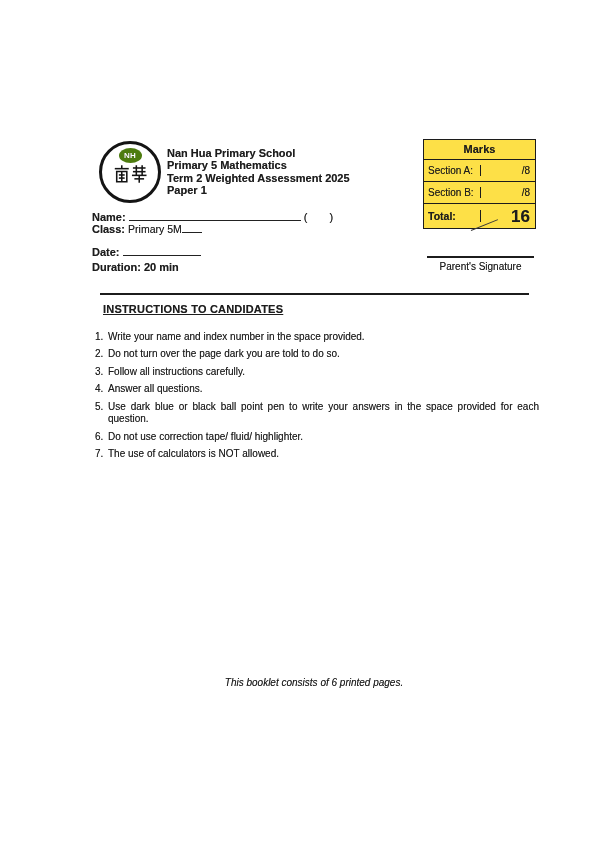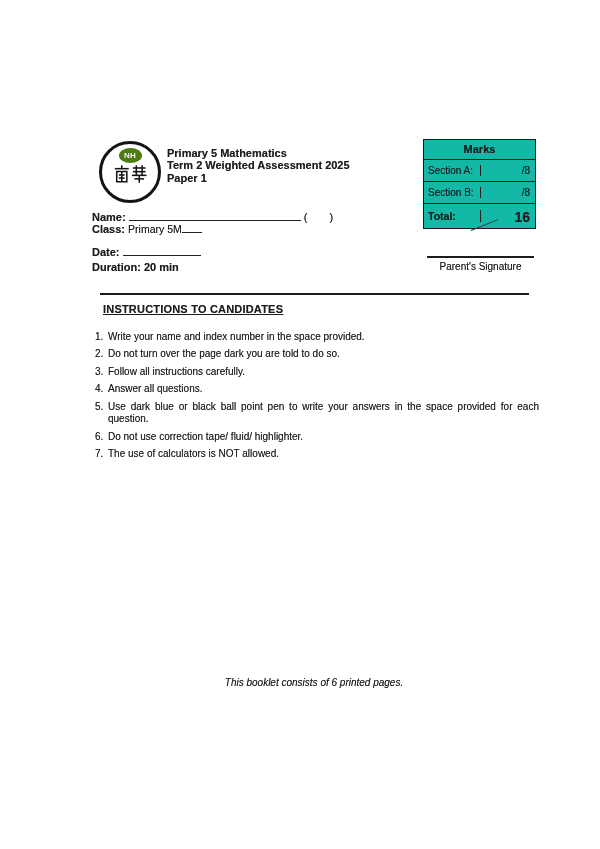--- a/index.html
+++ b/index.html
@@ -36,35 +36,35 @@
 
   
   .info-row{position:absolute;left:92px;font-size:11px;white-space:nowrap;}
   .b{font-weight:bold;}
   .blank{display:inline-block;border-bottom:1.4px solid #222;height:11px;vertical-align:baseline;}
   .paren-gap{display:inline-block;width:22px;}
 
   
   .marks-table{
     position:absolute;left:423px;top:139px;width:113px;
-    border:1.7px solid #1c1c1c;box-sizing:border-box;background:#14b8a6;
+    border:1.7px solid #1c1c1c;box-sizing:border-box;background:#fde047;
   }
   .mt-header{
     height:19px;line-height:19px;text-align:center;
     font-weight:bold;font-size:11px;border-bottom:1.7px solid #1c1c1c;
   }
   .mt-row{display:flex;height:21px;border-bottom:1.7px solid #1c1c1c;align-items:center;}
   .mt-row:last-child{border-bottom:none;height:24px;}
   .mt-lbl{
     width:57px;padding-left:4px;font-size:10px;
     border-right:1.7px solid #1c1c1c;display:flex;align-items:center;box-sizing:border-box;
   }
   .mt-val{flex:1;font-size:10px;text-align:right;padding-right:5px;display:flex;align-items:center;justify-content:flex-end;}
   .mt-row.total .mt-lbl{font-weight:bold;font-size:10.5px;}
-  .mt-row.total .mt-val{font-weight:bold;font-size:14px;align-items:flex-start;padding-top:2px;}
+  .mt-row.total .mt-val{font-weight:bold;font-size:17px;align-items:flex-start;padding-top:2px;}
   .total-slash{
     position:absolute;left:471px;top:230px;width:29px;height:0;
     border-top:1.6px solid #3a3a3a;
     transform:rotate(-22deg);transform-origin:left center;
   }
 
   
   .signature{position:absolute;left:427px;top:256px;width:107px;text-align:center;}
   .sig-line{border-top:2px solid #1c1c1c;height:0;width:100%;}
   .sig-label{font-size:10px;margin-top:3px;white-space:nowrap;}
@@ -118,20 +118,21 @@
         <path d="M0.5 10.4 H15.5"></path>
         <path d="M3 14 H13"></path>
         <path d="M5 0 V10.4"></path>
         <path d="M11 0 V10.4"></path>
         <path d="M8 10.4 V18"></path>
       </g>
     </svg>
   </div>
 
   <div class="school-header">
+    <div>Nan Hua Primary School</div>
     <div>Primary 5 Mathematics</div>
     <div>Term 2 Weighted Assessment 2025</div>
     <div>Paper 1</div>
   </div>
 
   <div class="info-row" style="top:209px;">
     <span class="b">Name:</span>
     <span class="blank" style="width:172px;"></span>
     <span>(</span><span class="paren-gap"></span><span>)</span>
   </div>

